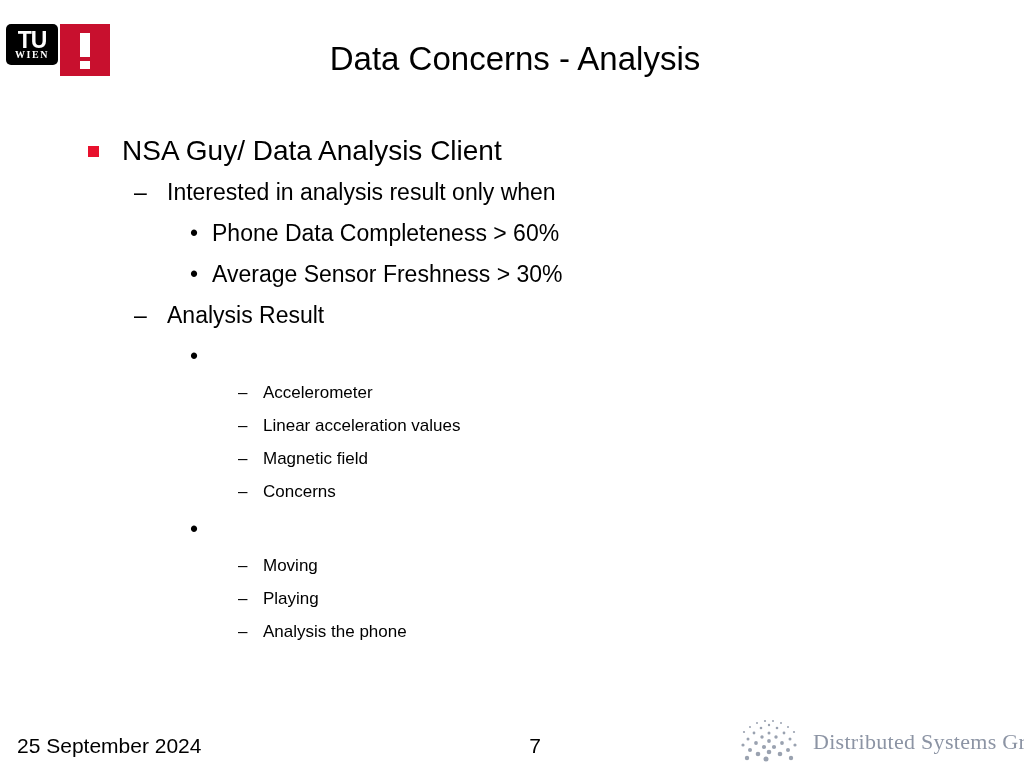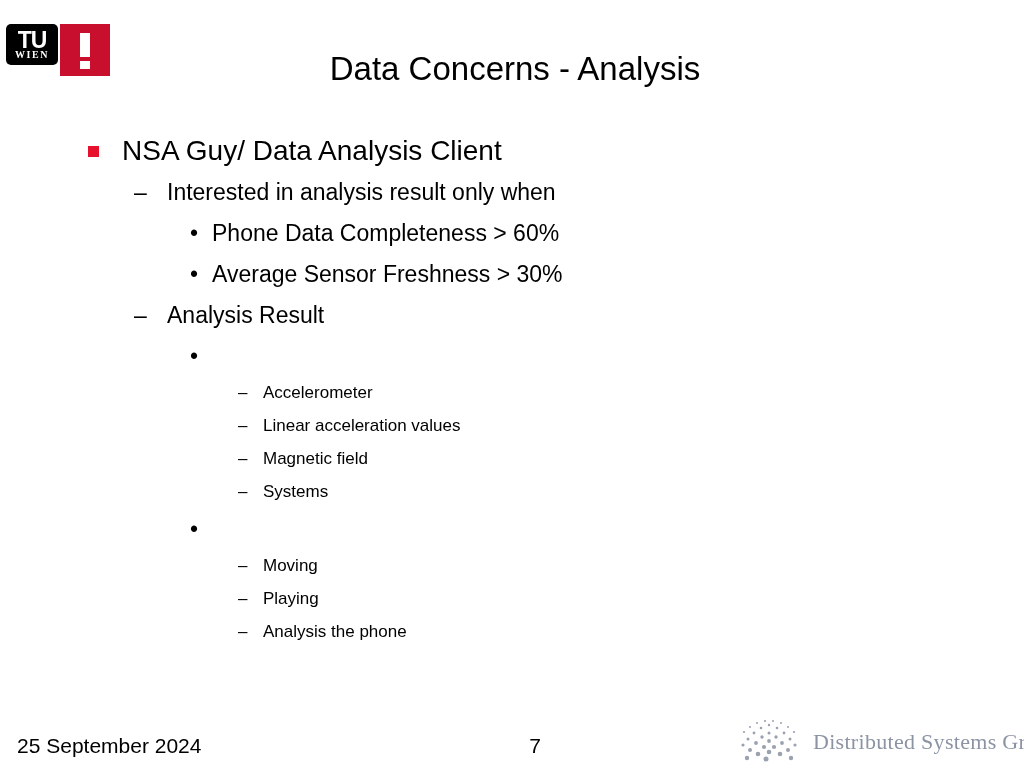--- a/index.html
+++ b/index.html
@@ -89,21 +89,21 @@
     top: 37px;
     width: 10px;
     height: 8px;
     background: #ffffff;
   }
 
   
   #slide-title {
     position: absolute;
     left: 130px;
-    top: 48px;
+    top: 38px;
     width: 770px;
     text-align: center;
     font-size: 33px;
     line-height: 42px;
     font-weight: normal;
     color: #000000;
     letter-spacing: 0px;
   }
 
   
@@ -289,21 +289,21 @@
       <span class="line-text">Linear acceleration values</span>
     </div>
 
     <div class="line lvl4">
       <span class="marker">–</span>
       <span class="line-text">Magnetic field</span>
     </div>
 
     <div class="line lvl4">
       <span class="marker">–</span>
-      <span class="line-text">Systems</span>
+      <span class="line-text">Concerns</span>
     </div>
 
     <div class="line lvl3">
       <span class="marker">•</span>
     </div>
 
     <div class="line lvl4">
       <span class="marker">–</span>
       <span class="line-text">Moving</span>
     </div>

